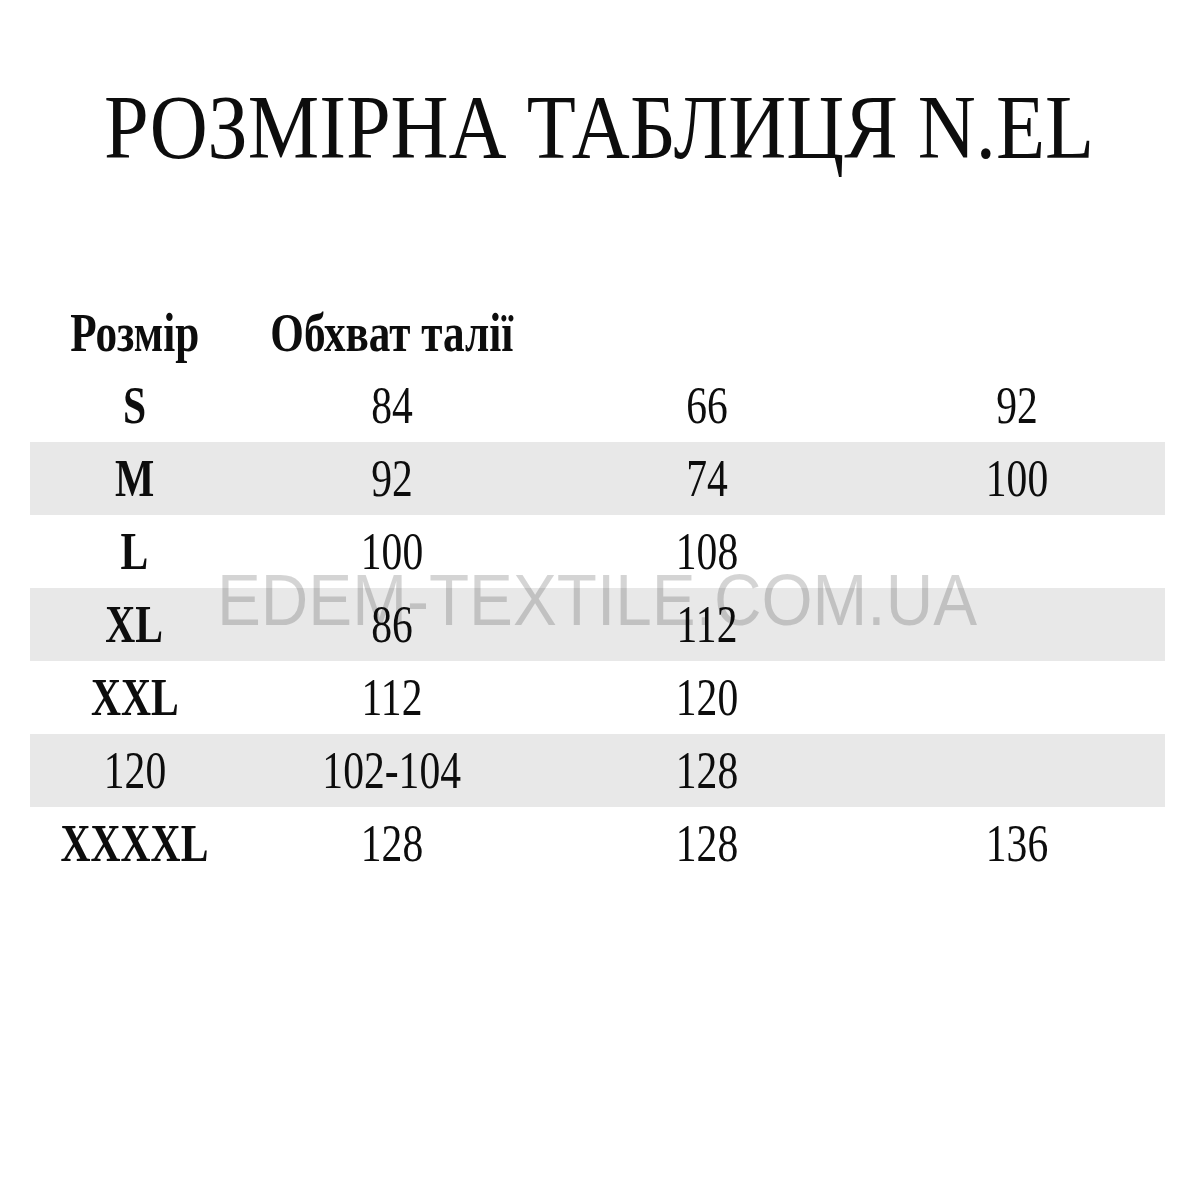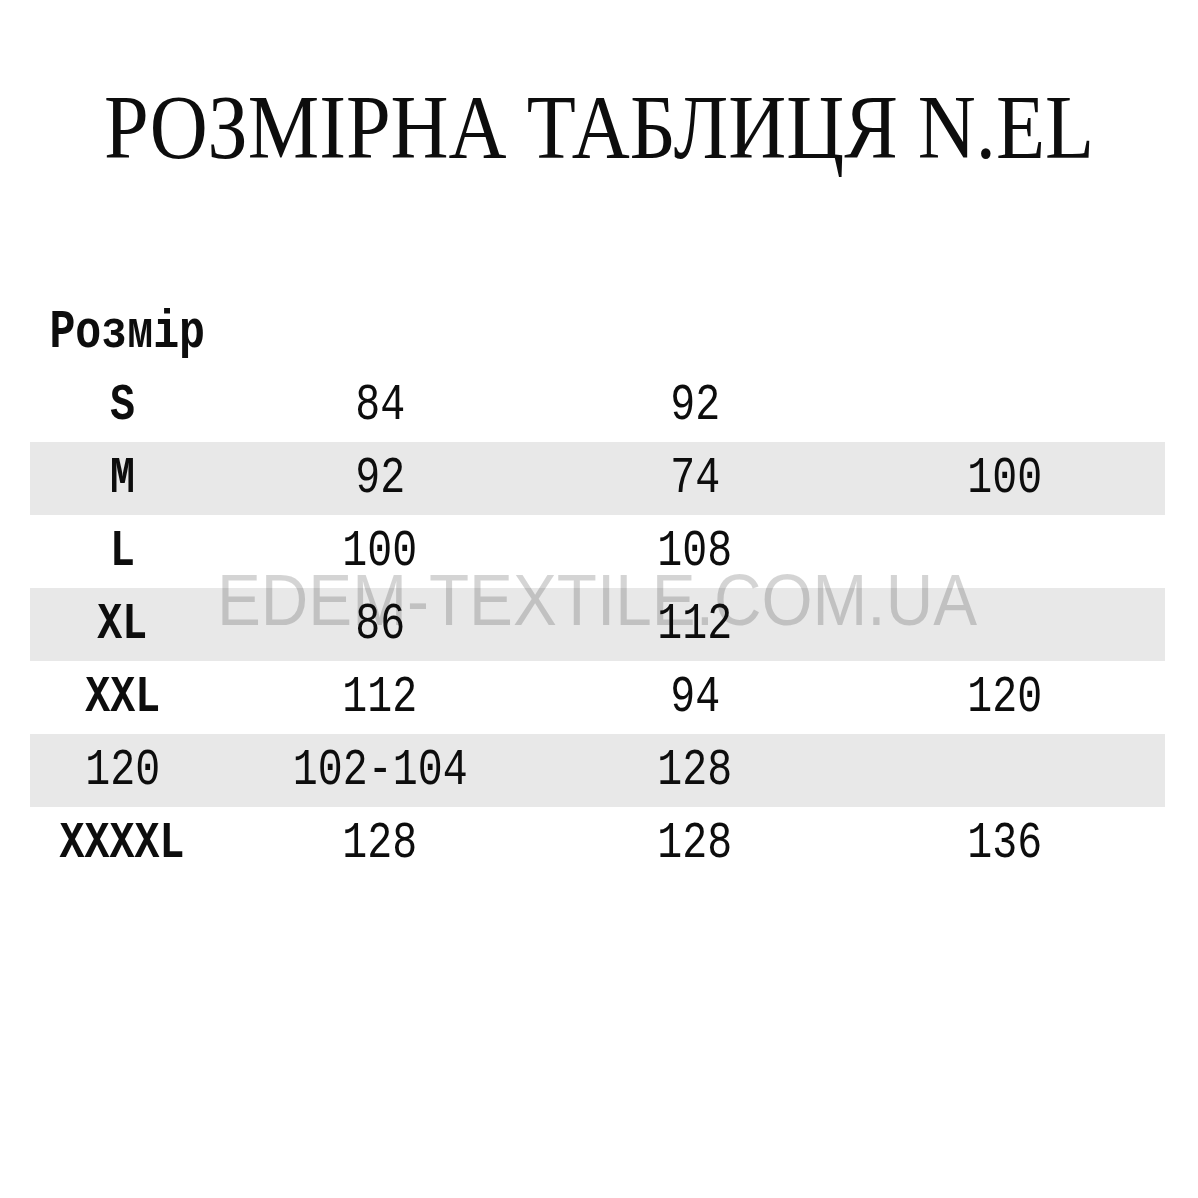--- a/index.html
+++ b/index.html
@@ -53,25 +53,24 @@
   }
   .wm-svg text {
     font-family: "Liberation Sans", sans-serif;
     font-size: 72px;
     fill: rgba(0, 0, 0, 0.17);
   }
 
   
   .size-table {
     position: absolute;
-    left: 30px;
+    left: 42px;
     top: 296px;
     width: 1135px;
     z-index: 3;
-    font-family: Liberation Mono, monospace;
   }
   .row {
     display: grid;
     grid-template-columns: 185px 330px 300px 320px;
     height: 73px;
     align-items: center;
   }
   .cell {
     text-align: center;
     line-height: 1;
@@ -106,25 +105,27 @@
 <div class="stripe stripe-xxxl"></div>
 
 <svg class="wm-svg" width="1198" height="1198">
   <text x="597" y="625" text-anchor="middle" textLength="760" lengthAdjust="spacingAndGlyphs">EDEM-TEXTILE.COM.UA</text>
 </svg>
 
 <div class="size-table">
 
   <div class="row header-row">
     <div class="cell"><span>Розмір</span></div>
+    <div class="cell"><span>Обхват талії</span></div>
   </div>
 
   <div class="row">
     <div class="cell size-cell"><span>S</span></div>
     <div class="cell value-cell"><span>84</span></div>
+    <div class="cell value-cell"><span>66</span></div>
     <div class="cell value-cell"><span>92</span></div>
   </div>
 
   <div class="row">
     <div class="cell size-cell"><span>M</span></div>
     <div class="cell value-cell"><span>92</span></div>
     <div class="cell value-cell"><span>74</span></div>
     <div class="cell value-cell"><span>100</span></div>
   </div>
 
@@ -136,21 +137,20 @@
 
   <div class="row">
     <div class="cell size-cell"><span>XL</span></div>
     <div class="cell value-cell"><span>86</span></div>
     <div class="cell value-cell"><span>112</span></div>
   </div>
 
   <div class="row">
     <div class="cell size-cell"><span>XXL</span></div>
     <div class="cell value-cell"><span>112</span></div>
-    <div class="cell value-cell"><span>94</span></div>
     <div class="cell value-cell"><span>120</span></div>
   </div>
 
   <div class="row">
     <div class="cell value-cell"><span>120</span></div>
     <div class="cell value-cell"><span>102-104</span></div>
     <div class="cell value-cell"><span>128</span></div>
   </div>
 
   <div class="row">

